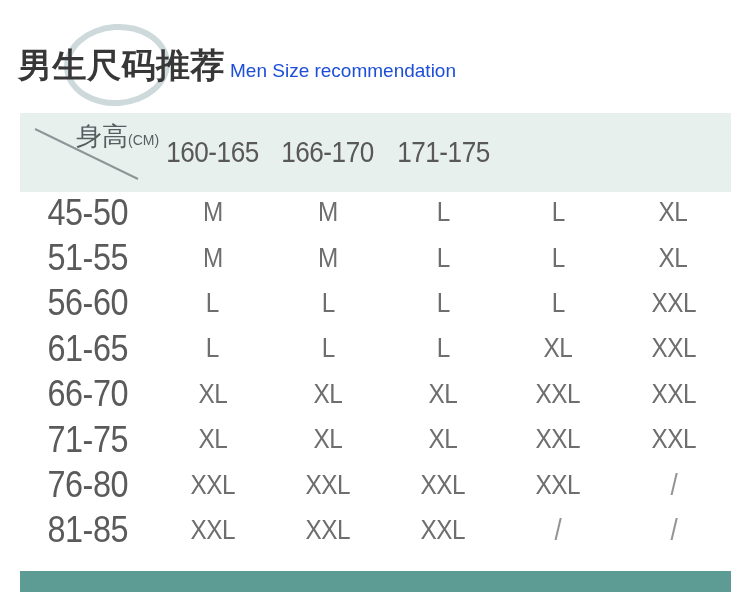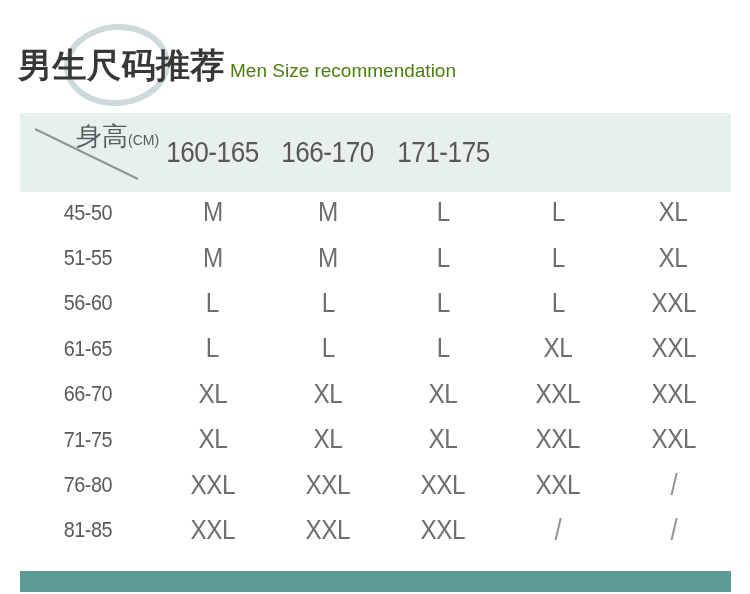--- a/index.html
+++ b/index.html
@@ -4,21 +4,21 @@
 <style>
   html,body{margin:0;padding:0;}
   body{
     width:750px;height:594px;position:relative;overflow:hidden;
     background:#ffffff;
     font-family:"Liberation Sans","DejaVu Sans",sans-serif;
   }
   
   .title-row{position:absolute;left:18px;top:36px;display:flex;align-items:baseline;z-index:1;justify-content:flex-end;}
   .title-zh{font-size:34px;font-weight:bold;color:#373737;letter-spacing:0.5px;white-space:nowrap;}
-  .title-en{font-size:19px;font-weight:400;color:#4d7c0f;margin-left:5px;white-space:nowrap;margin-top:24px;}
+  .title-en{font-size:19px;font-weight:400;color:#1d4ed8;margin-left:5px;white-space:nowrap;margin-top:24px;}
   .title-ellipse{
     position:absolute;left:64px;top:24px;width:94px;height:70px;
     border:6px solid #cdd9db;border-radius:50%;
     transform:rotate(-4deg);z-index:0;background:transparent;
   }
   
   .thead{
     position:absolute;left:20px;top:113px;width:711px;height:79px;
     display:grid;grid-template-columns:135px repeat(5,115.2px);
     background:#e8f0ee;z-index:1;
@@ -33,21 +33,21 @@
     display:flex;align-items:center;justify-content:center;
     font-size:29px;color:#585858;
   }
   .cond{display:inline-block;transform:scaleX(0.9);letter-spacing:-0.5px;white-space:nowrap;}
   
   .tbody{position:absolute;left:20px;top:190px;width:711px;z-index:1;}
   .trow{
     display:grid;grid-template-columns:135px repeat(5,115.2px);
     height:45.4px;align-items:center;text-align:center;
   }
-  .weight-cell{font-size:22px;color:#5a5a5a;}
+  .weight-cell{font-size:36px;color:#5a5a5a;}
   .size-cell{font-size:27px;color:#6e6e6e;}
   .size-cell.slash{color:#949494;font-size:29px;}
   
   .accent-bar{position:absolute;left:20px;top:571px;width:711px;height:21px;background:#5d9c95;}
 </style>
 </head>
 <body>
 
 <div class="title-ellipse"></div>
 

